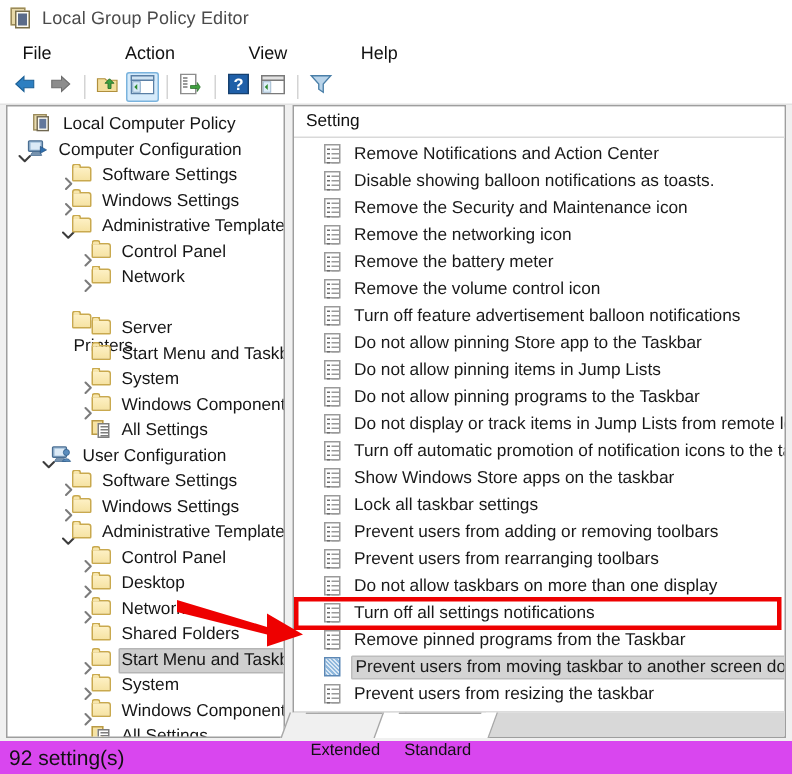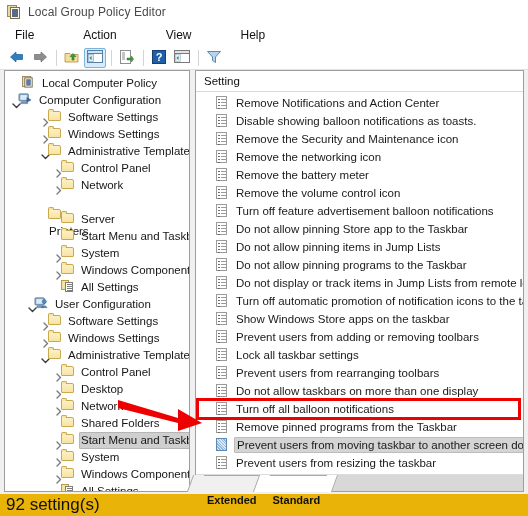--- a/index.html
+++ b/index.html
@@ -330,21 +330,20 @@
     position: relative;
     height: 16px;
     line-height: 16px;
     padding: 16px 10px 0 12px;
     background: #f0f0f0;
     color: #111;
     border-top: 1px solid #a8a8a8;
     box-sizing: border-box;
     margin-right: -6px;
     cursor: default;
-    font-weight: bold;
   }
   .tab::before {
     content: "";
     position: absolute;
     left: -5px; top: -1px;
     width: 11px; height: 17px;
     background: #f0f0f0;
     border-left: 1px solid #a8a8a8;
     transform: skewX(-20deg);
     box-sizing: border-box;
@@ -361,26 +360,26 @@
   }
   .tab .tlab { position: relative; z-index: 2; }
   .tab.active { background: #ffffff; z-index: 3; }
   .tab.active::before, .tab.active::after { background: #ffffff; }
 
   
   .statusbar {
     position: absolute;
     left: 0; right: 0; bottom: 0;
     height: 22px;
-    background: #eab308;
+    background: #d946ef;
     display: flex;
     align-items: center;
     padding-left: 6px;
     box-sizing: border-box;
-    font-size: 17px;
+    font-size: 14px;
     color: #111;
     text-align: right;
   }
 
   
   .ann-box {
     position: absolute;
     left: 196px;
     top: 398px;
     width: 325px;
@@ -897,45 +896,45 @@
         <div class="srow">
           <span class="sicon">
             <span class="page"></span>
           </span>
           <span class="slabel">Show Windows Store apps on the taskbar</span>
         </div>
         <div class="srow">
           <span class="sicon">
             <span class="page"></span>
           </span>
+          <span class="slabel">Lock all taskbar settings</span>
+        </div>
+        <div class="srow">
+          <span class="sicon">
+            <span class="page"></span>
+          </span>
           <span class="slabel">Prevent users from adding or removing toolbars</span>
         </div>
         <div class="srow">
           <span class="sicon">
             <span class="page"></span>
           </span>
-          <span class="slabel">Lock all taskbar settings</span>
-        </div>
-        <div class="srow">
-          <span class="sicon">
-            <span class="page"></span>
-          </span>
           <span class="slabel">Prevent users from rearranging toolbars</span>
         </div>
         <div class="srow">
           <span class="sicon">
             <span class="page"></span>
           </span>
           <span class="slabel">Do not allow taskbars on more than one display</span>
         </div>
         <div class="srow">
           <span class="sicon">
             <span class="page"></span>
           </span>
-          <span class="slabel">Turn off all balloon notifications</span>
+          <span class="slabel">Turn off all settings notifications</span>
         </div>
         <div class="srow">
           <span class="sicon">
             <span class="page"></span>
           </span>
           <span class="slabel">Remove pinned programs from the Taskbar</span>
         </div>
         <div class="srow selected">
           <span class="sicon">
             <span class="page"></span>

